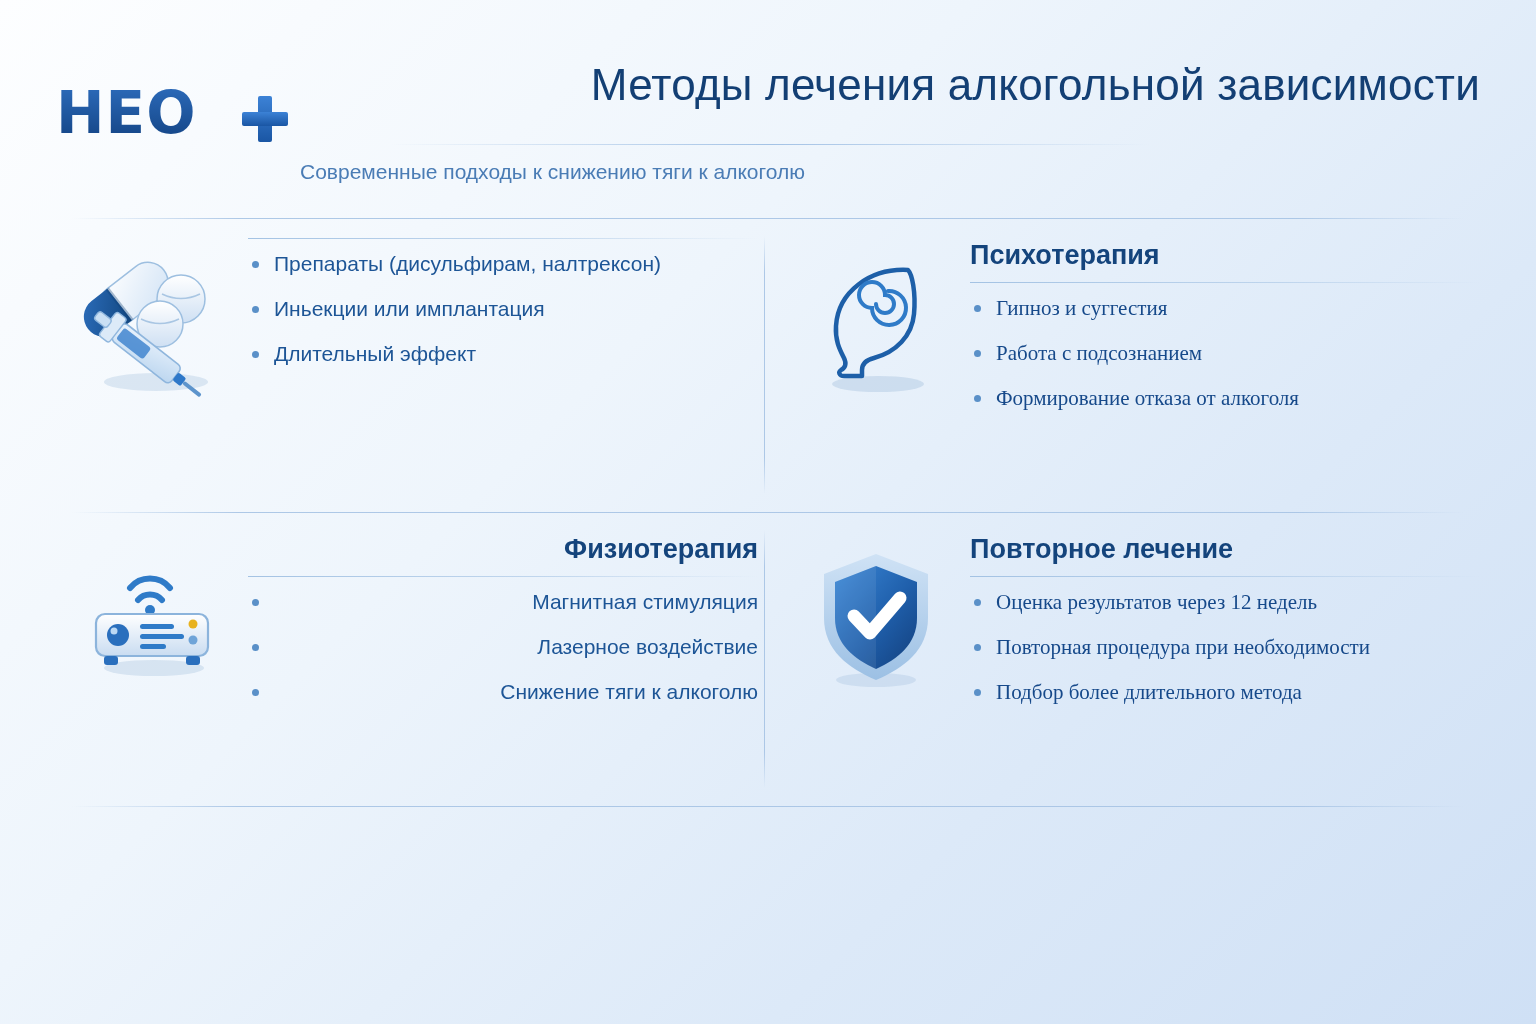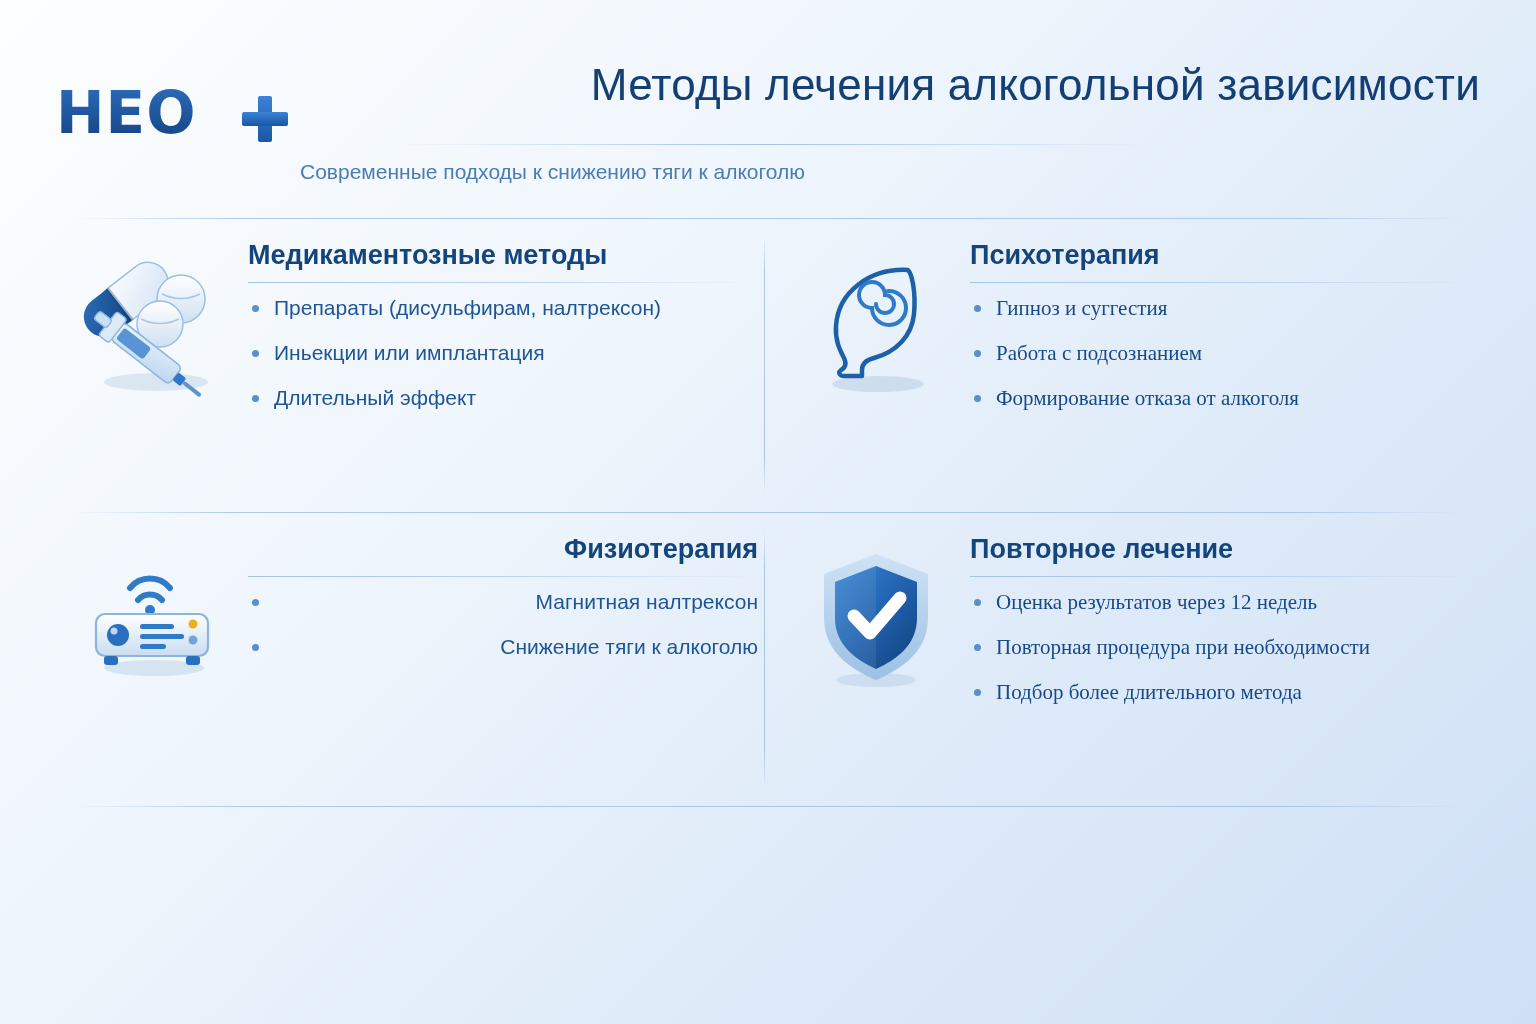--- a/index.html
+++ b/index.html
@@ -236,21 +236,20 @@
           <rect x="30" y="98" width="74" height="22" rx="5" fill="url(#syrG)" stroke="#8fb6dd" stroke-width="1.6"></rect>
           <rect x="34" y="102" width="34" height="14" rx="3" fill="#2e78c9" opacity="0.75"></rect>
           <rect x="104" y="104" width="10" height="10" rx="2" fill="#2e78c9"></rect>
           <rect x="114" y="107" width="22" height="4" rx="2" fill="#5d94cc"></rect>
           <rect x="18" y="94" width="13" height="30" rx="3" fill="#dceaf8" stroke="#8fb6dd" stroke-width="1.4"></rect>
           <rect x="4" y="104" width="16" height="10" rx="3" fill="#c9dff4" stroke="#8fb6dd" stroke-width="1.4"></rect>
         </g>
       </svg>
     </div>
     <div class="cell-body">
-      <div class="cell-title">Медикаментозные методы</div>
       <div class="cell-rule"></div>
       <ul class="bullets">
         <li>Препараты (дисульфирам, налтрексон)</li>
         <li>Иньекции или имплантация</li>
         <li>Длительный эффект</li>
       </ul>
     </div>
   </div>
 
   <div class="cell cell-2">
@@ -296,21 +295,22 @@
         <circle cx="115" cy="84" r="4.5" fill="#e8b21f"></circle>
         <circle cx="115" cy="100" r="4.5" fill="#6fa4d8"></circle>
         <rect x="26" y="116" width="14" height="9" rx="3" fill="#2a6fbd"></rect>
         <rect x="108" y="116" width="14" height="9" rx="3" fill="#2a6fbd"></rect>
       </svg>
     </div>
     <div class="cell-body">
       <div class="cell-title">Физиотерапия</div>
       <div class="cell-rule"></div>
       <ul class="bullets">
-        <li>Магнитная налтрексон</li>
+        <li>Магнитная стимуляция</li>
+        <li>Лазерное воздействие</li>
         <li>Снижение тяги к алкоголю</li>
       </ul>
     </div>
   </div>
 
   <div class="cell cell-4">
     <div class="icon-box">
       <svg width="160" height="160" viewBox="0 0 160 160">
         <defs>
           <linearGradient id="shOuter" x1="0" y1="0" x2="0" y2="1">

